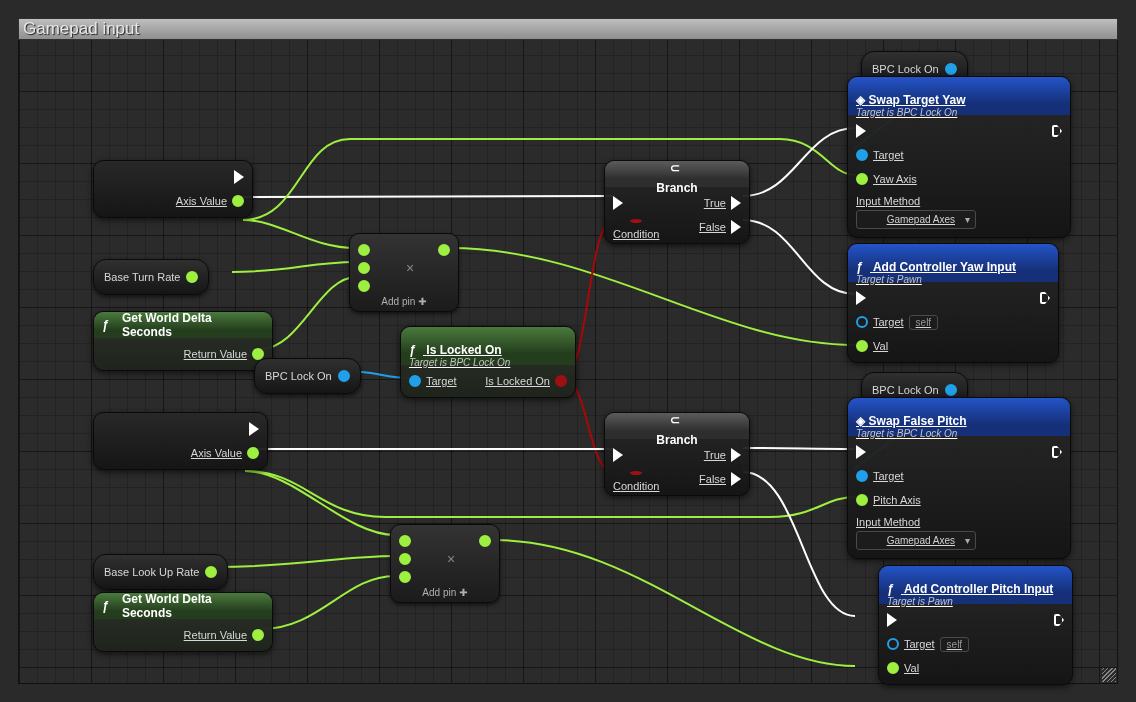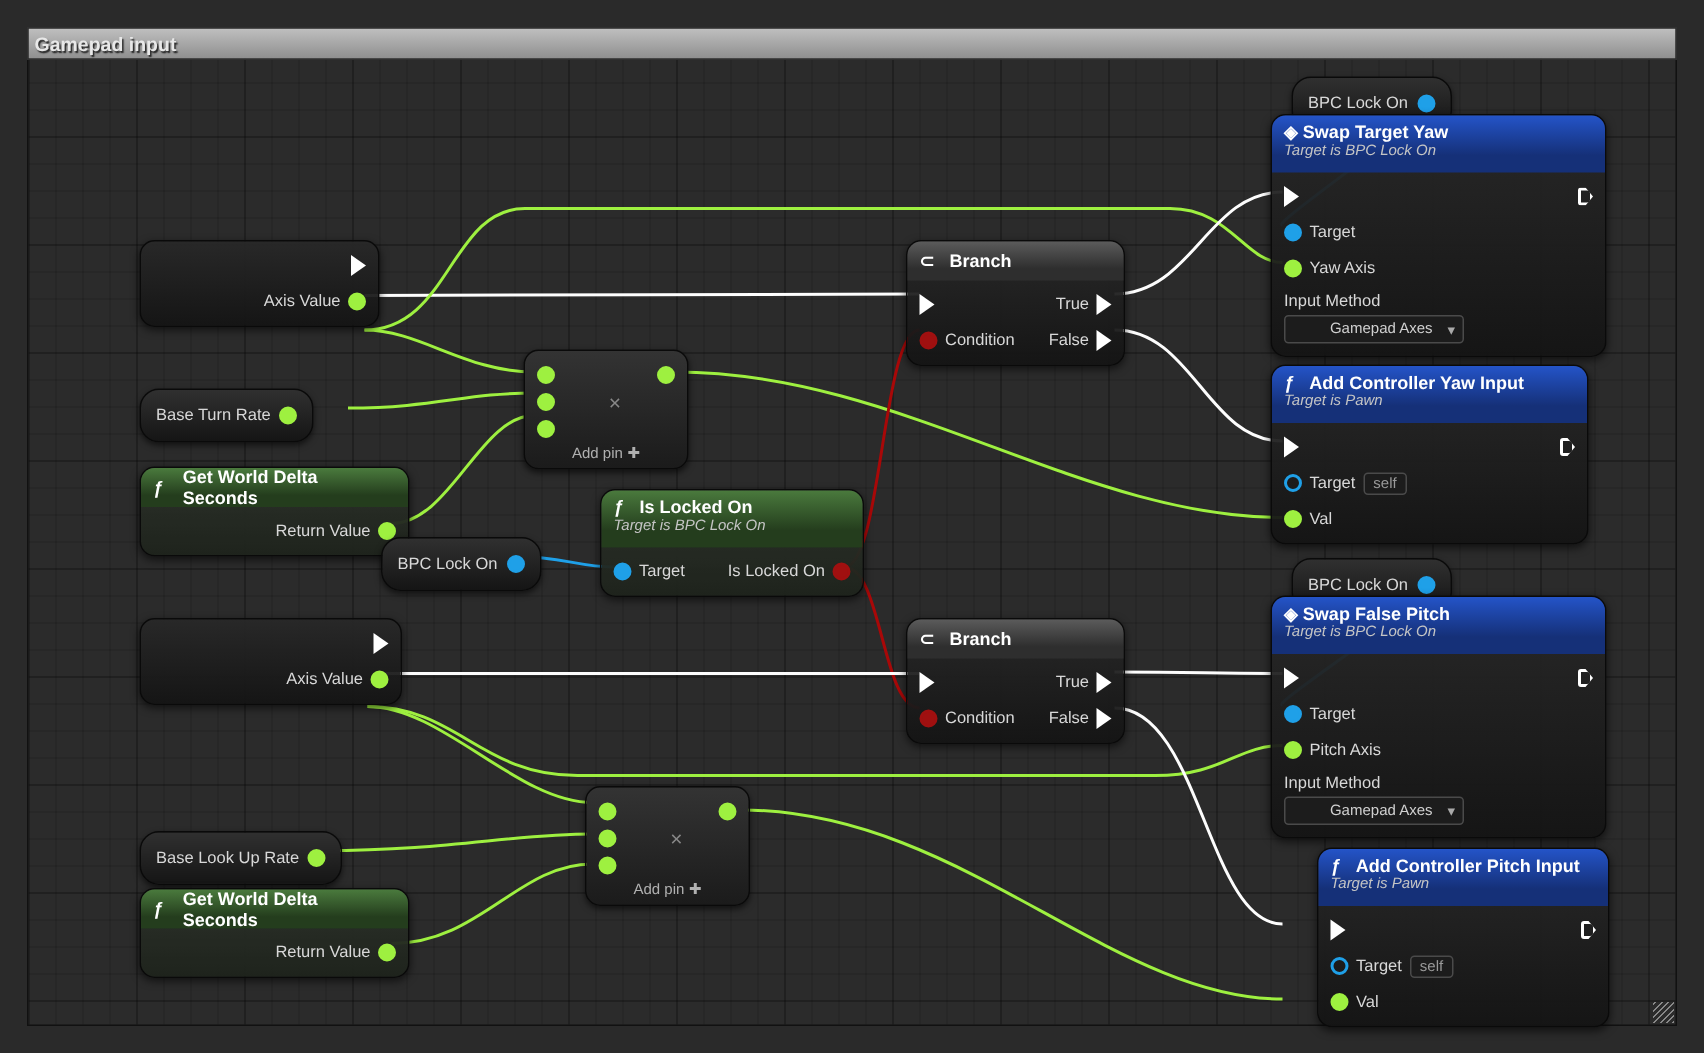--- a/index.html
+++ b/index.html
@@ -38,22 +38,22 @@
   left: 18px;
   right: 18px;
   height: 22px;
   background: linear-gradient(to bottom, #bfbfbf, #8f8f8f);
   border: 1px solid #303030;
   display: flex;
   align-items: center;
   padding-left: 4px;
 }
 .title-bar span {
-  font-size: 13px;
-  font-weight: bold;
+  font-size: 17px;
+  font-weight: normal;
   color: #e8e8e8;
   text-shadow: 1px 1px 1px rgba(0,0,0,0.8);
 }
 
 svg.wires {
   position: absolute;
   top: 0;
   left: 0;
   width: 1136px;
   height: 702px;
@@ -79,53 +79,53 @@
   display: flex;
   align-items: center;
   padding: 0 8px;
   gap: 6px;
   color: #fff;
   font-weight: bold;
   font-size: 12px;
 }
 .node-header.red { background: linear-gradient(to bottom, #8a1814, #4a0b08 70%); }
 .node-header.blue { background: linear-gradient(to bottom, #2454c8, #153078 70%); }
-.node-header.gray { background: linear-gradient(to bottom, #5b5b5b, #2e2e2e 70%); }
+.node-header.gray { background: linear-gradient(to bottom, #5b5b5b, #2e2e2e 70%); flex-direction: column; }
 .node-header.green { background: linear-gradient(to bottom, #4a7a3d, #243d1d 70%); }
-.node-header.subtitle { display: block; padding: 4px 8px; height: 38px; }
+.node-header.subtitle { display: block; padding: 16px 8px; height: 38px; text-decoration: underline; }
 .node-header .t { display: block; }
 .node-header .sub { display: block; font-size: 10px; font-weight: normal; color: #c5c5c5; font-style: italic; }
 
 .node-body {
   padding: 8px;
   display: flex;
   justify-content: space-between;
   gap: 12px;
 }
-.col { display: flex; flex-direction: column; gap: 8px; }
+.col { display: flex; flex-direction: column; gap: 8px; text-decoration: underline; }
 .col.right { align-items: flex-end; }
 
 .pin {
   display: flex;
   align-items: center;
   gap: 5px;
   height: 16px;
   white-space: nowrap;
 }
 .pin .lbl { color: #d8d8d8; }
 .pin.r { flex-direction: row-reverse; }
 
 .dot {
   width: 12px; height: 12px; border-radius: 50%;
   border: 2px solid;
   display: inline-block;
 }
 .dot.filled { background: currentColor; }
 .c-float { color: #9ef040; }
-.c-bool { color: #a01010; }
+.c-bool { color: #a01010; flex-direction: column; }
 .c-obj { color: #1fa0e8; }
 
 .exec-arrow {
   width: 0; height: 0;
   border-top: 7px solid transparent;
   border-bottom: 7px solid transparent;
   border-left: 10px solid #fff;
   display: inline-block;
 }
 .exec-hollow {

